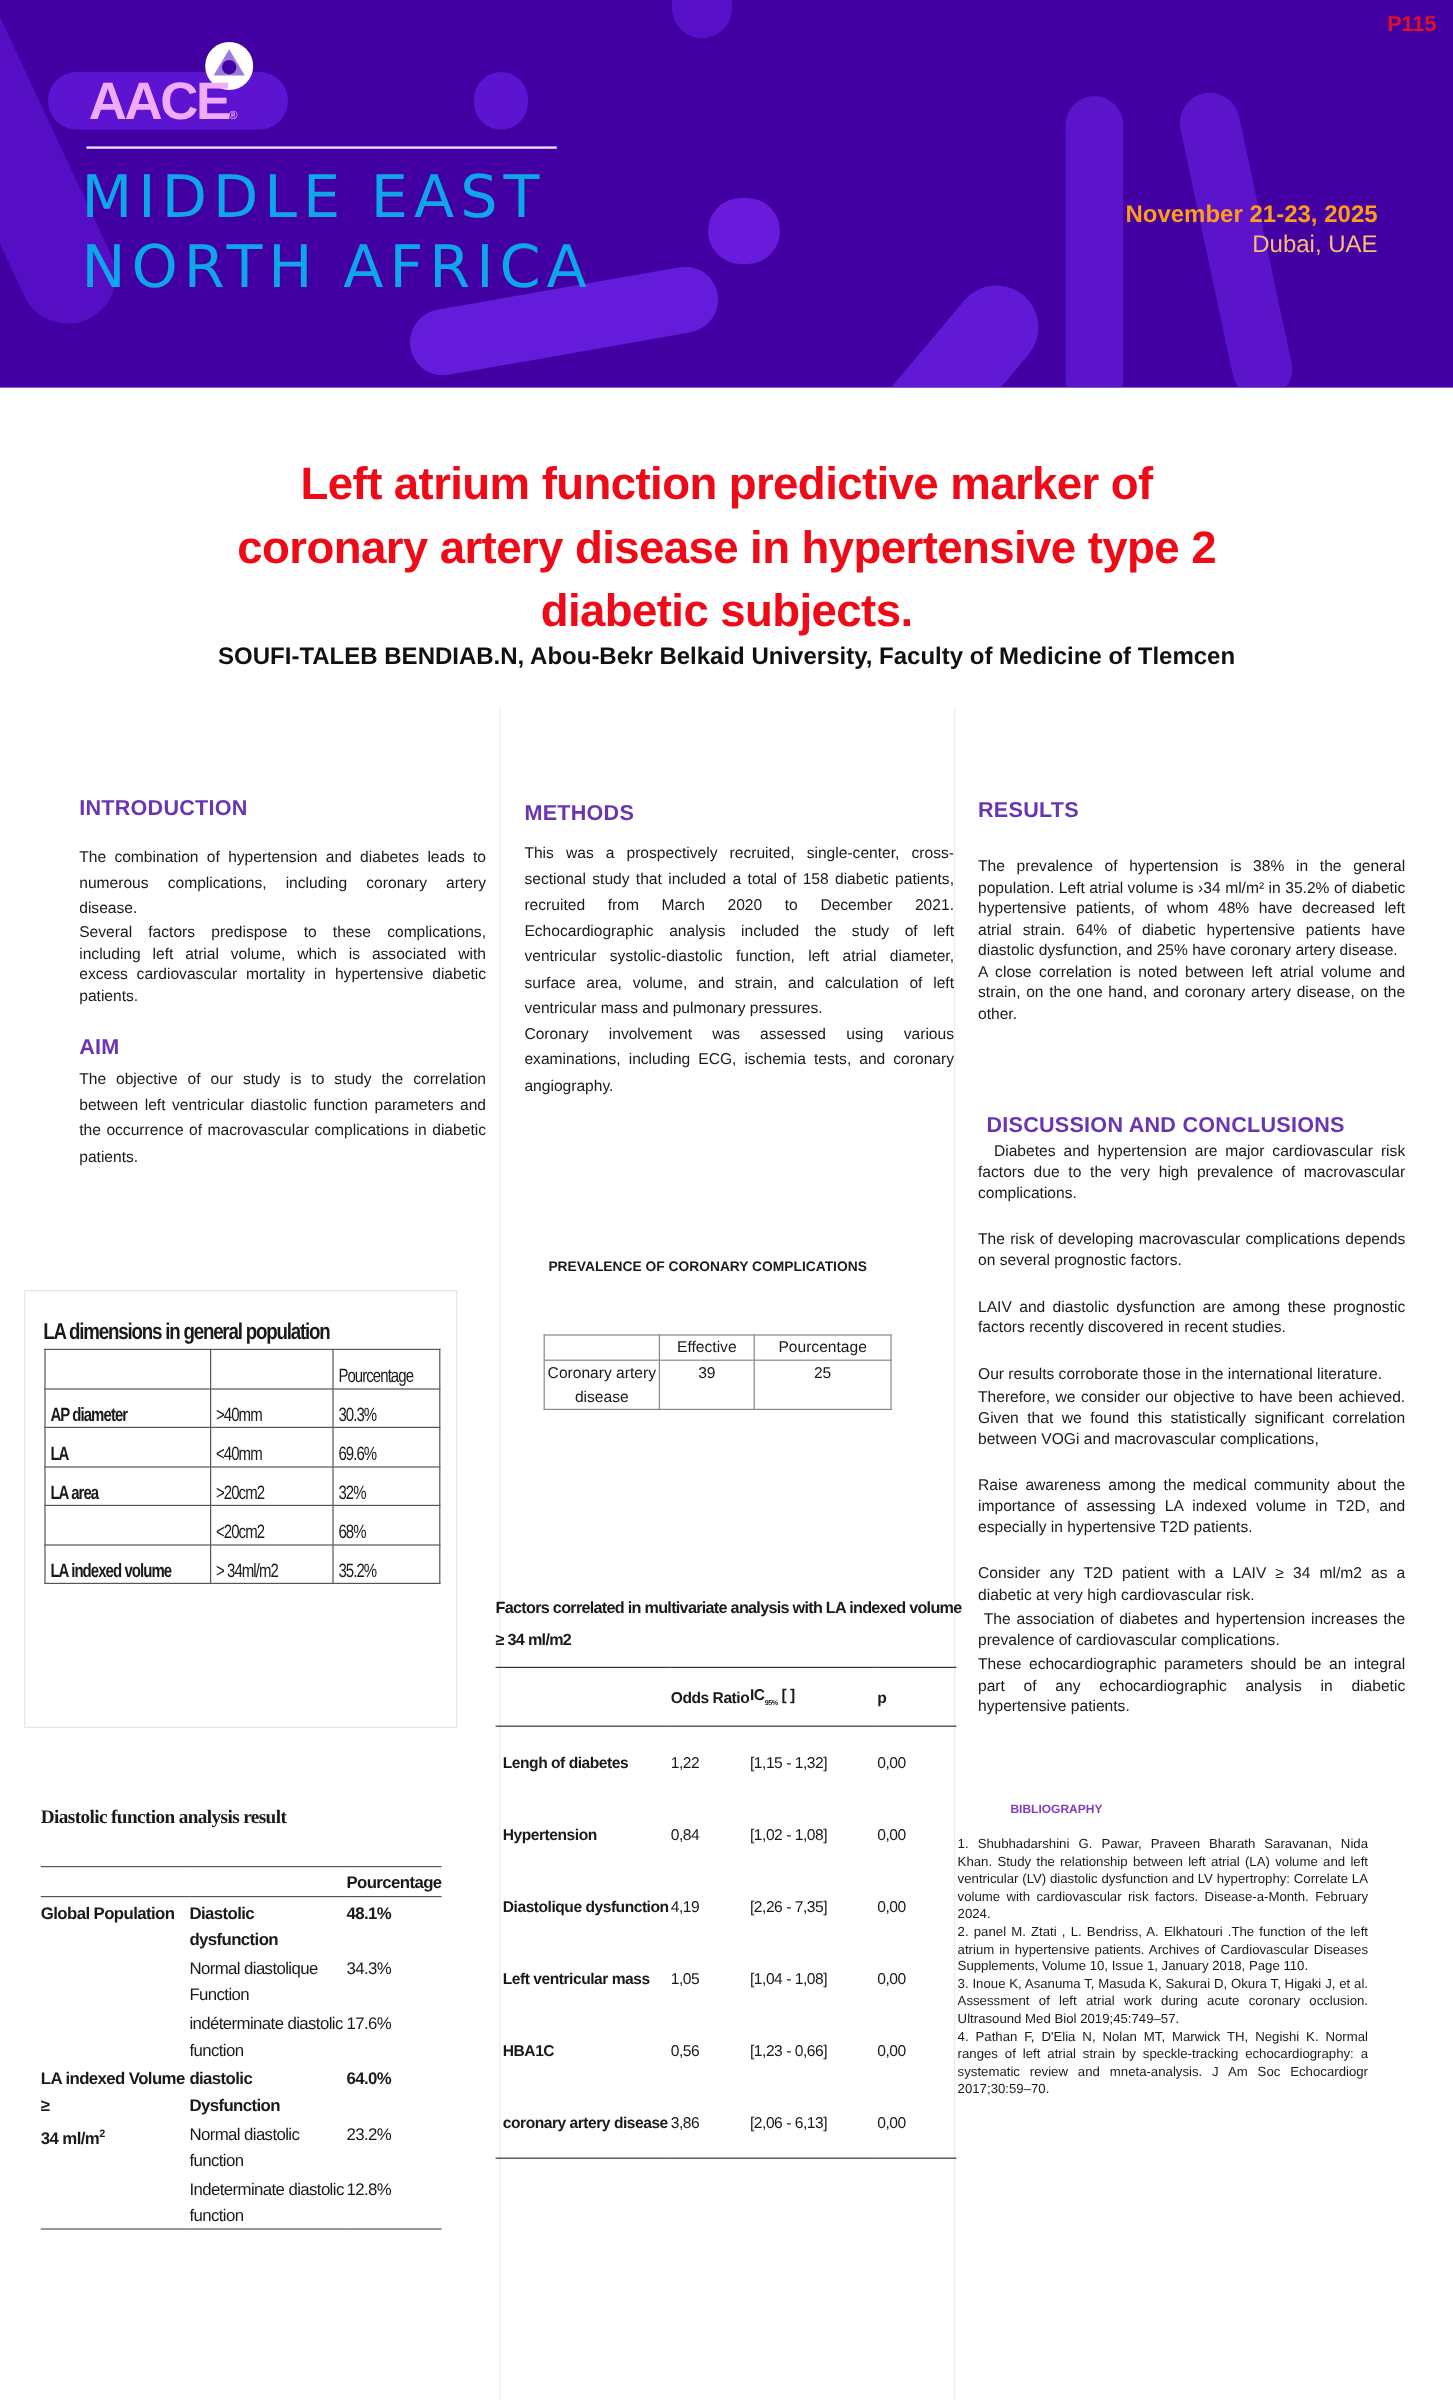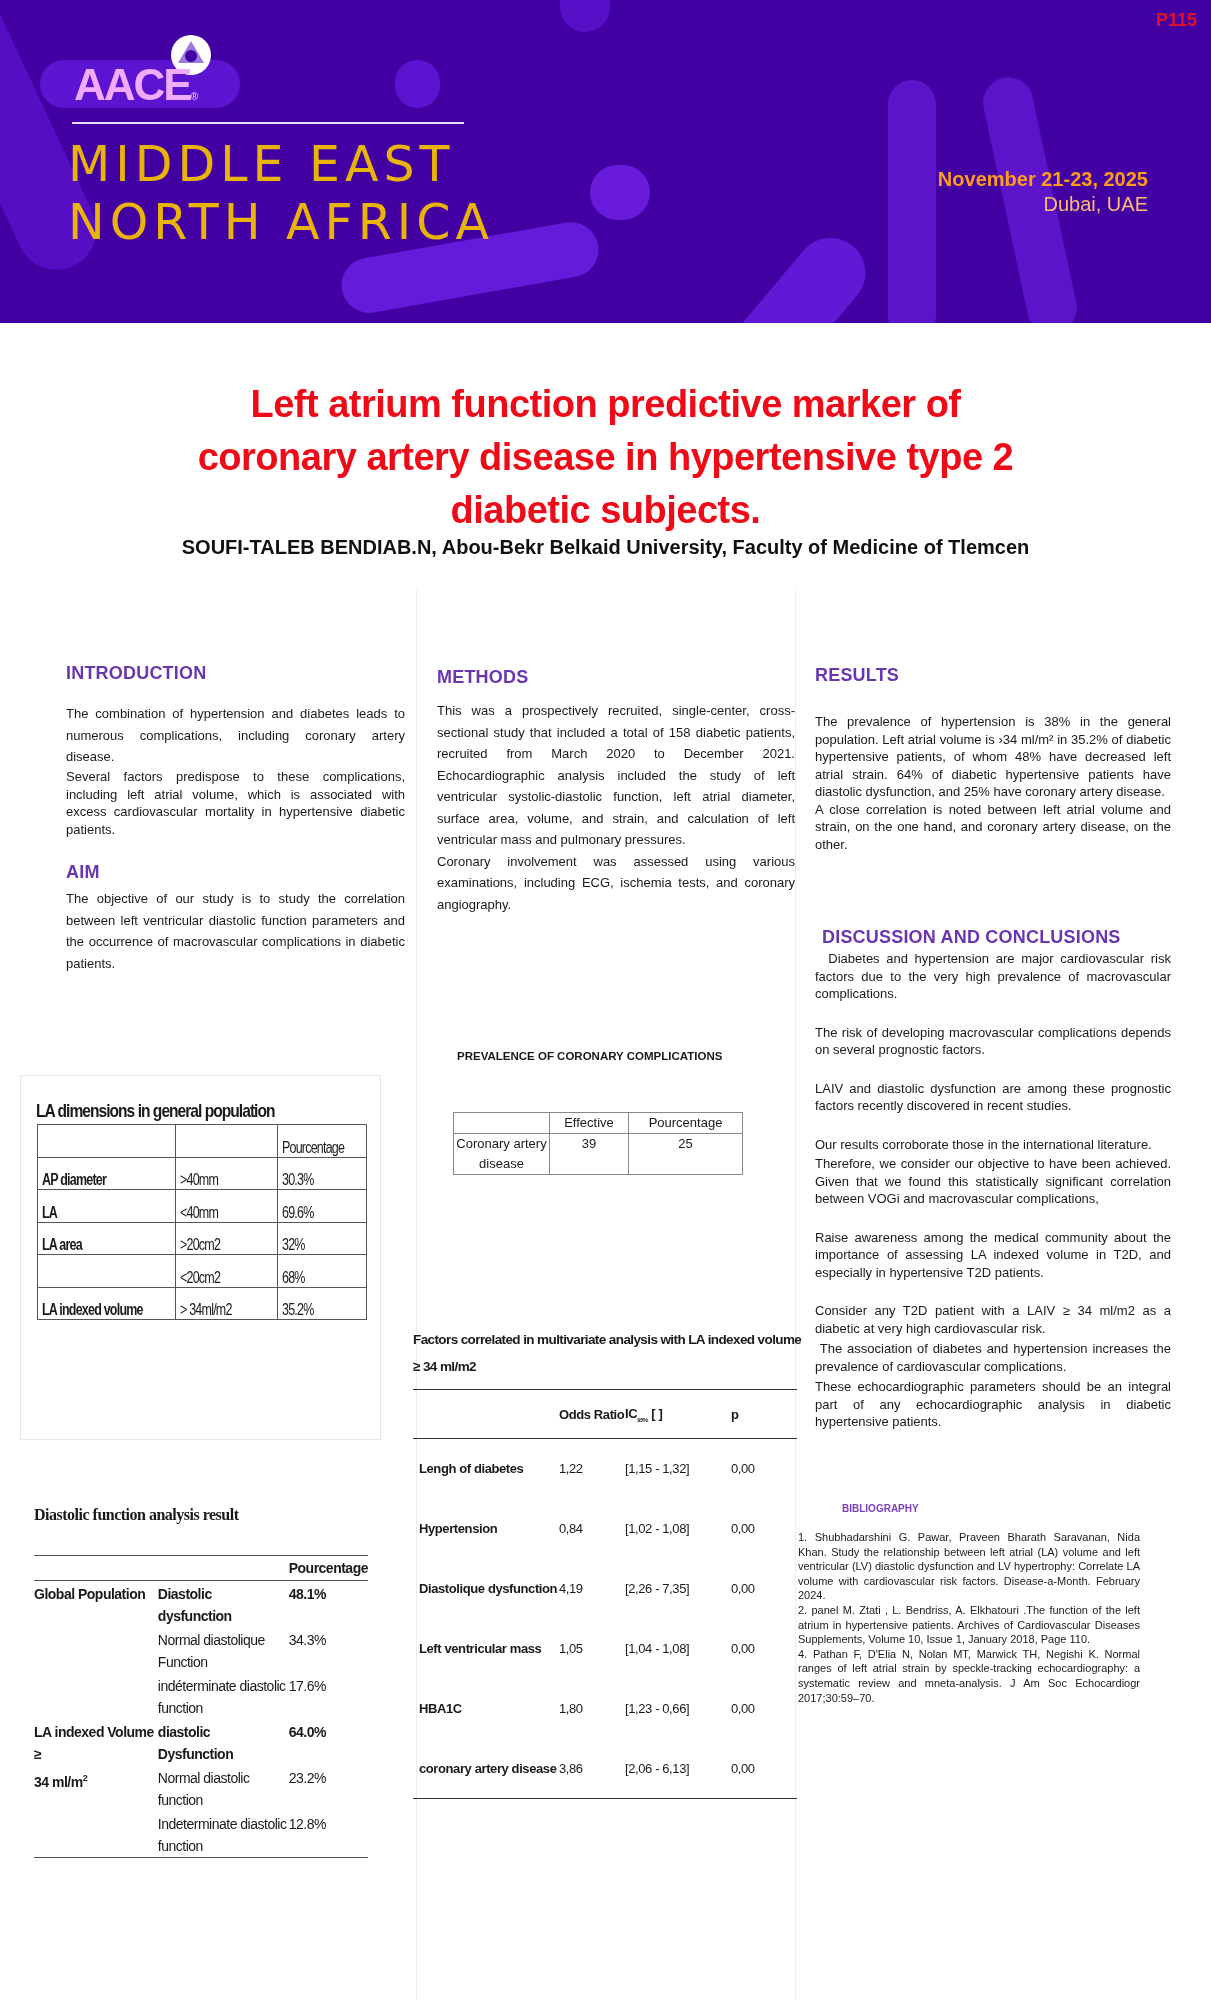--- a/index.html
+++ b/index.html
@@ -19,21 +19,21 @@
     color: #f0abfc; letter-spacing: -2px; font-family: "Liberation Sans", sans-serif;
   }
   .banner .reg { font-size: 10px; letter-spacing: 0; vertical-align: baseline; }
   .banner .logo-mark {
     position: absolute; left: 168px; top: 32px; width: 46px; height: 46px;
   }
   .banner .rule {
     position: absolute; left: 72px; top: 122px; width: 392px; height: 2px; background: #e8dcff;
   }
   .banner .event-name {
-    position: absolute; left: 68px; top: 136px; color: #eab308; font-size: 49px;
+    position: absolute; left: 68px; top: 136px; color: #0ea5e9; font-size: 49px;
     line-height: 58px; letter-spacing: 5px; font-weight: normal;
     font-family: "DejaVu Sans", sans-serif;
   }
   .banner .poster-id {
     position: absolute; right: 14px; top: 10px; color: #e0102a; font-weight: bold; font-size: 18px;
   }
   .banner .date {
     position: absolute; right: 63px; top: 168px; color: #ff9c1a; font-weight: bold;
     font-size: 20px; text-align: right;
   }
@@ -208,20 +208,21 @@
   <p style="margin-bottom:21px;">Raise awareness among the medical community about the importance of assessing  LA indexed  volume in T2D, and especially in hypertensive T2D patients.</p>
   <p style="margin-bottom:3px;">Consider any T2D patient with a  LAIV ≥ 34 ml/m2 as a diabetic at very high cardiovascular risk.</p>
   <p style="margin-bottom:3px;">&nbsp;The association of diabetes and hypertension increases the prevalence of cardiovascular complications.</p>
   <p>These echocardiographic parameters should be an integral part of any echocardiographic analysis in diabetic hypertensive patients.</p>
 </div>
 
 <div class="bib-heading">BIBLIOGRAPHY</div>
 <div class="bib-text">
   <p>1. Shubhadarshini G. Pawar, Praveen Bharath Saravanan, Nida Khan. Study the relationship between left atrial (LA) volume and left ventricular (LV) diastolic dysfunction and LV hypertrophy: Correlate LA volume with cardiovascular risk factors. Disease-a-Month. February 2024.</p>
   <p>2. panel M. Ztati , L. Bendriss, A. Elkhatouri .The function of the left atrium in hypertensive patients. Archives of Cardiovascular Diseases Supplements, Volume 10, Issue 1, January 2018, Page 110.</p>
+  <p>3.  Inoue K, Asanuma T, Masuda K, Sakurai D, Okura T, Higaki J, et al. Assessment of left atrial work during acute coronary occlusion. Ultrasound Med Biol 2019;45:749–57.</p>
   <p>4. Pathan F, D'Elia N, Nolan MT, Marwick TH, Negishi K. Normal ranges of left atrial strain by speckle-tracking echocardiography: a systematic review and mneta-analysis. J Am Soc Echocardiogr 2017;30:59–70.</p>
 </div>
 
 <div class="la-box"></div>
 <div class="la-title">LA dimensions in general population</div>
 <table class="la-table">
   <tbody>
       <tr>
     <td><span class="narrow"></span></td>
     <td><span class="narrow"></span></td>
@@ -299,21 +300,21 @@
     <td>0,00</td>
   </tr>
   <tr>
     <td>Left ventricular mass</td>
     <td>1,05</td>
     <td>[1,04 - 1,08]</td>
     <td>0,00</td>
   </tr>
   <tr>
     <td>HBA1C</td>
-    <td>1,80</td>
+    <td>0,56</td>
     <td>[1,23 - 0,66]</td>
     <td>0,00</td>
   </tr>
   <tr>
     <td>coronary artery disease</td>
     <td>3,86</td>
     <td>[2,06 - 6,13]</td>
     <td>0,00</td>
   </tr>
 </tbody>

